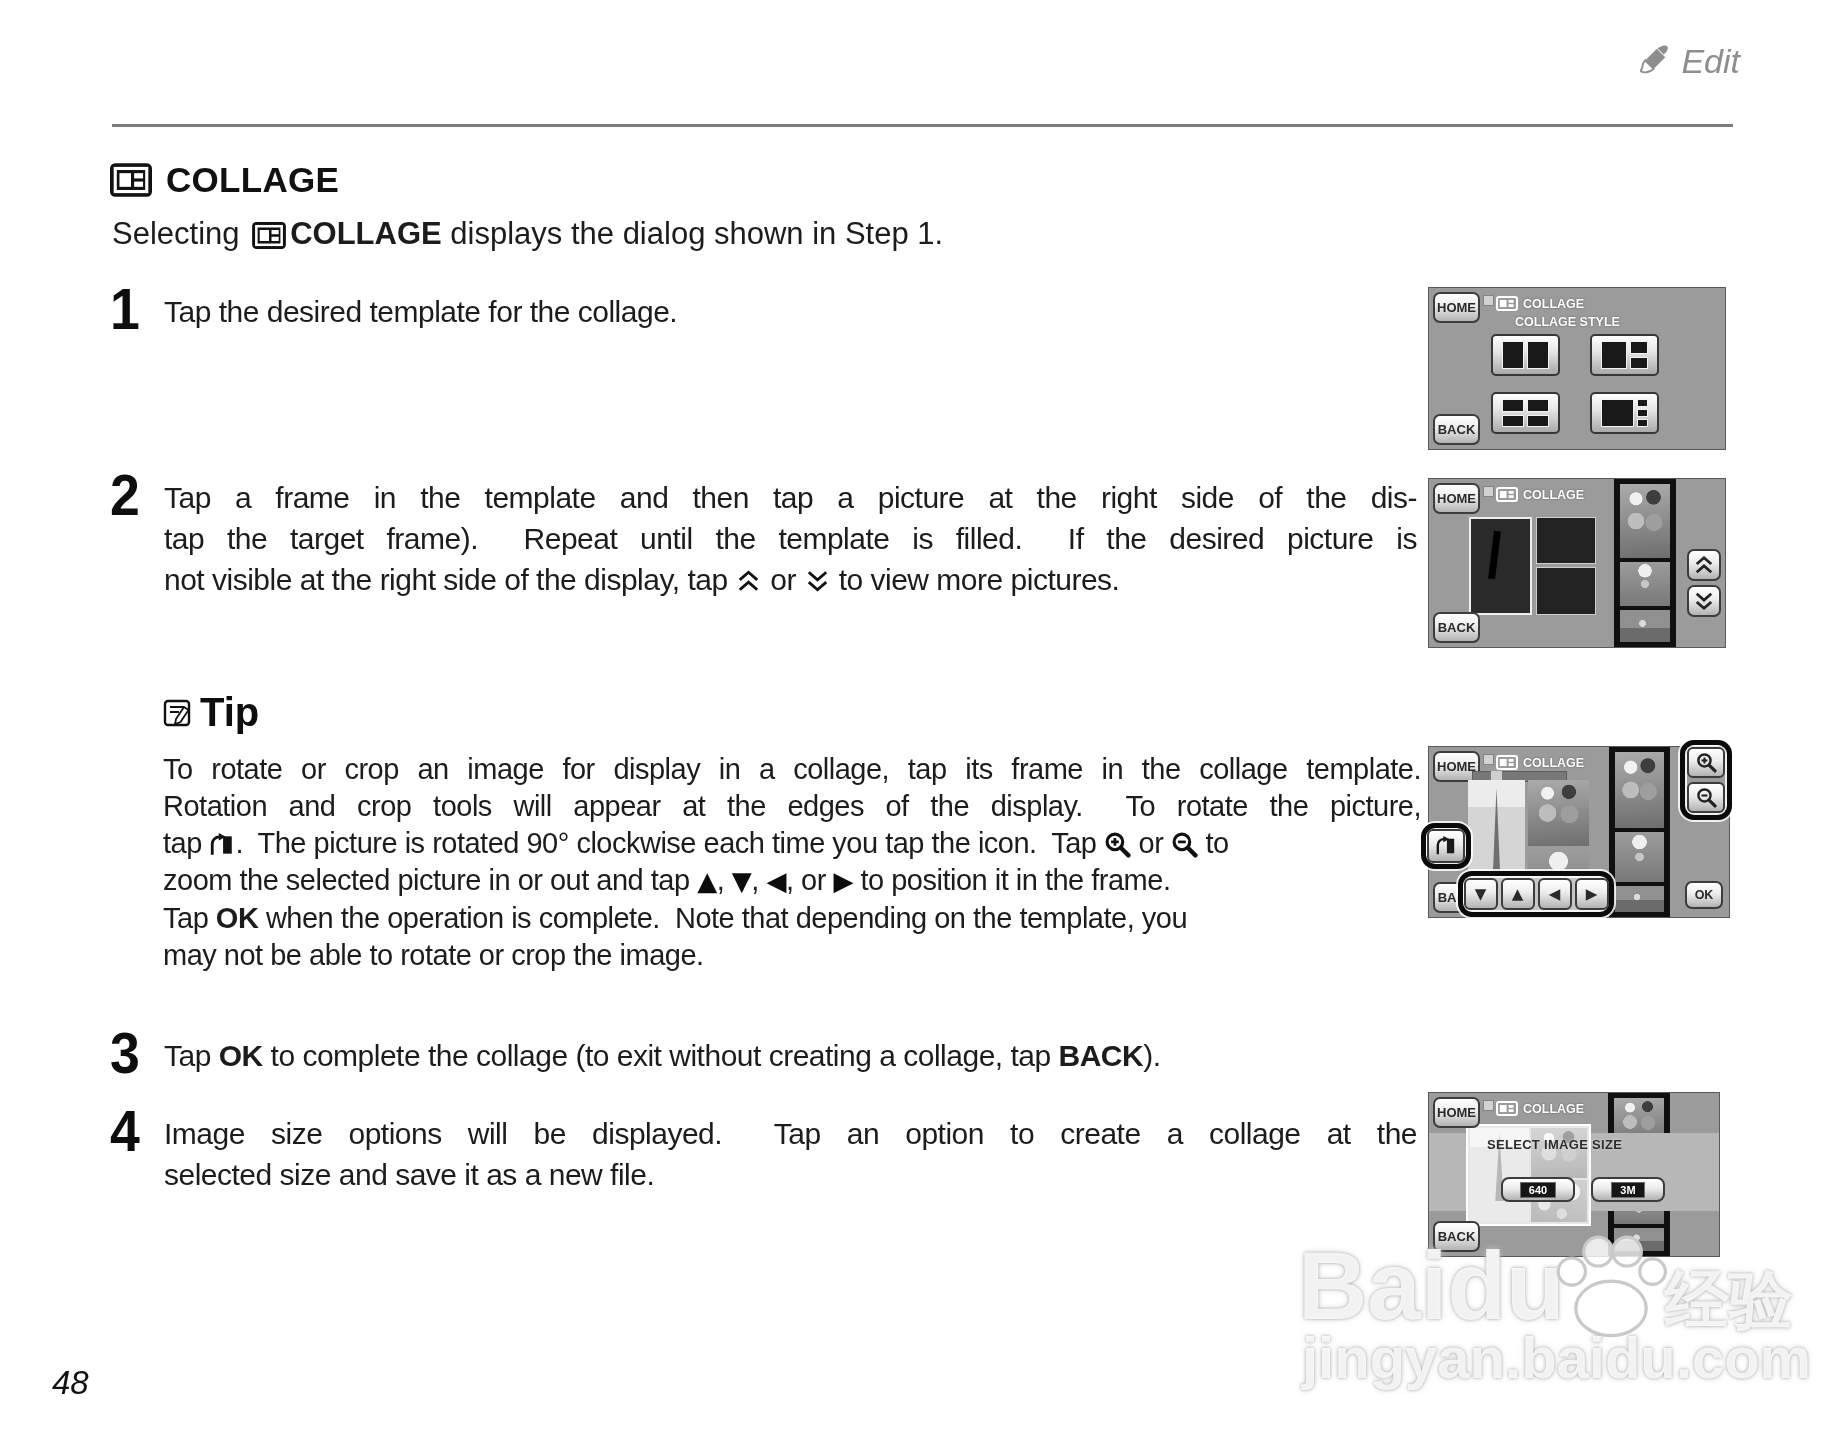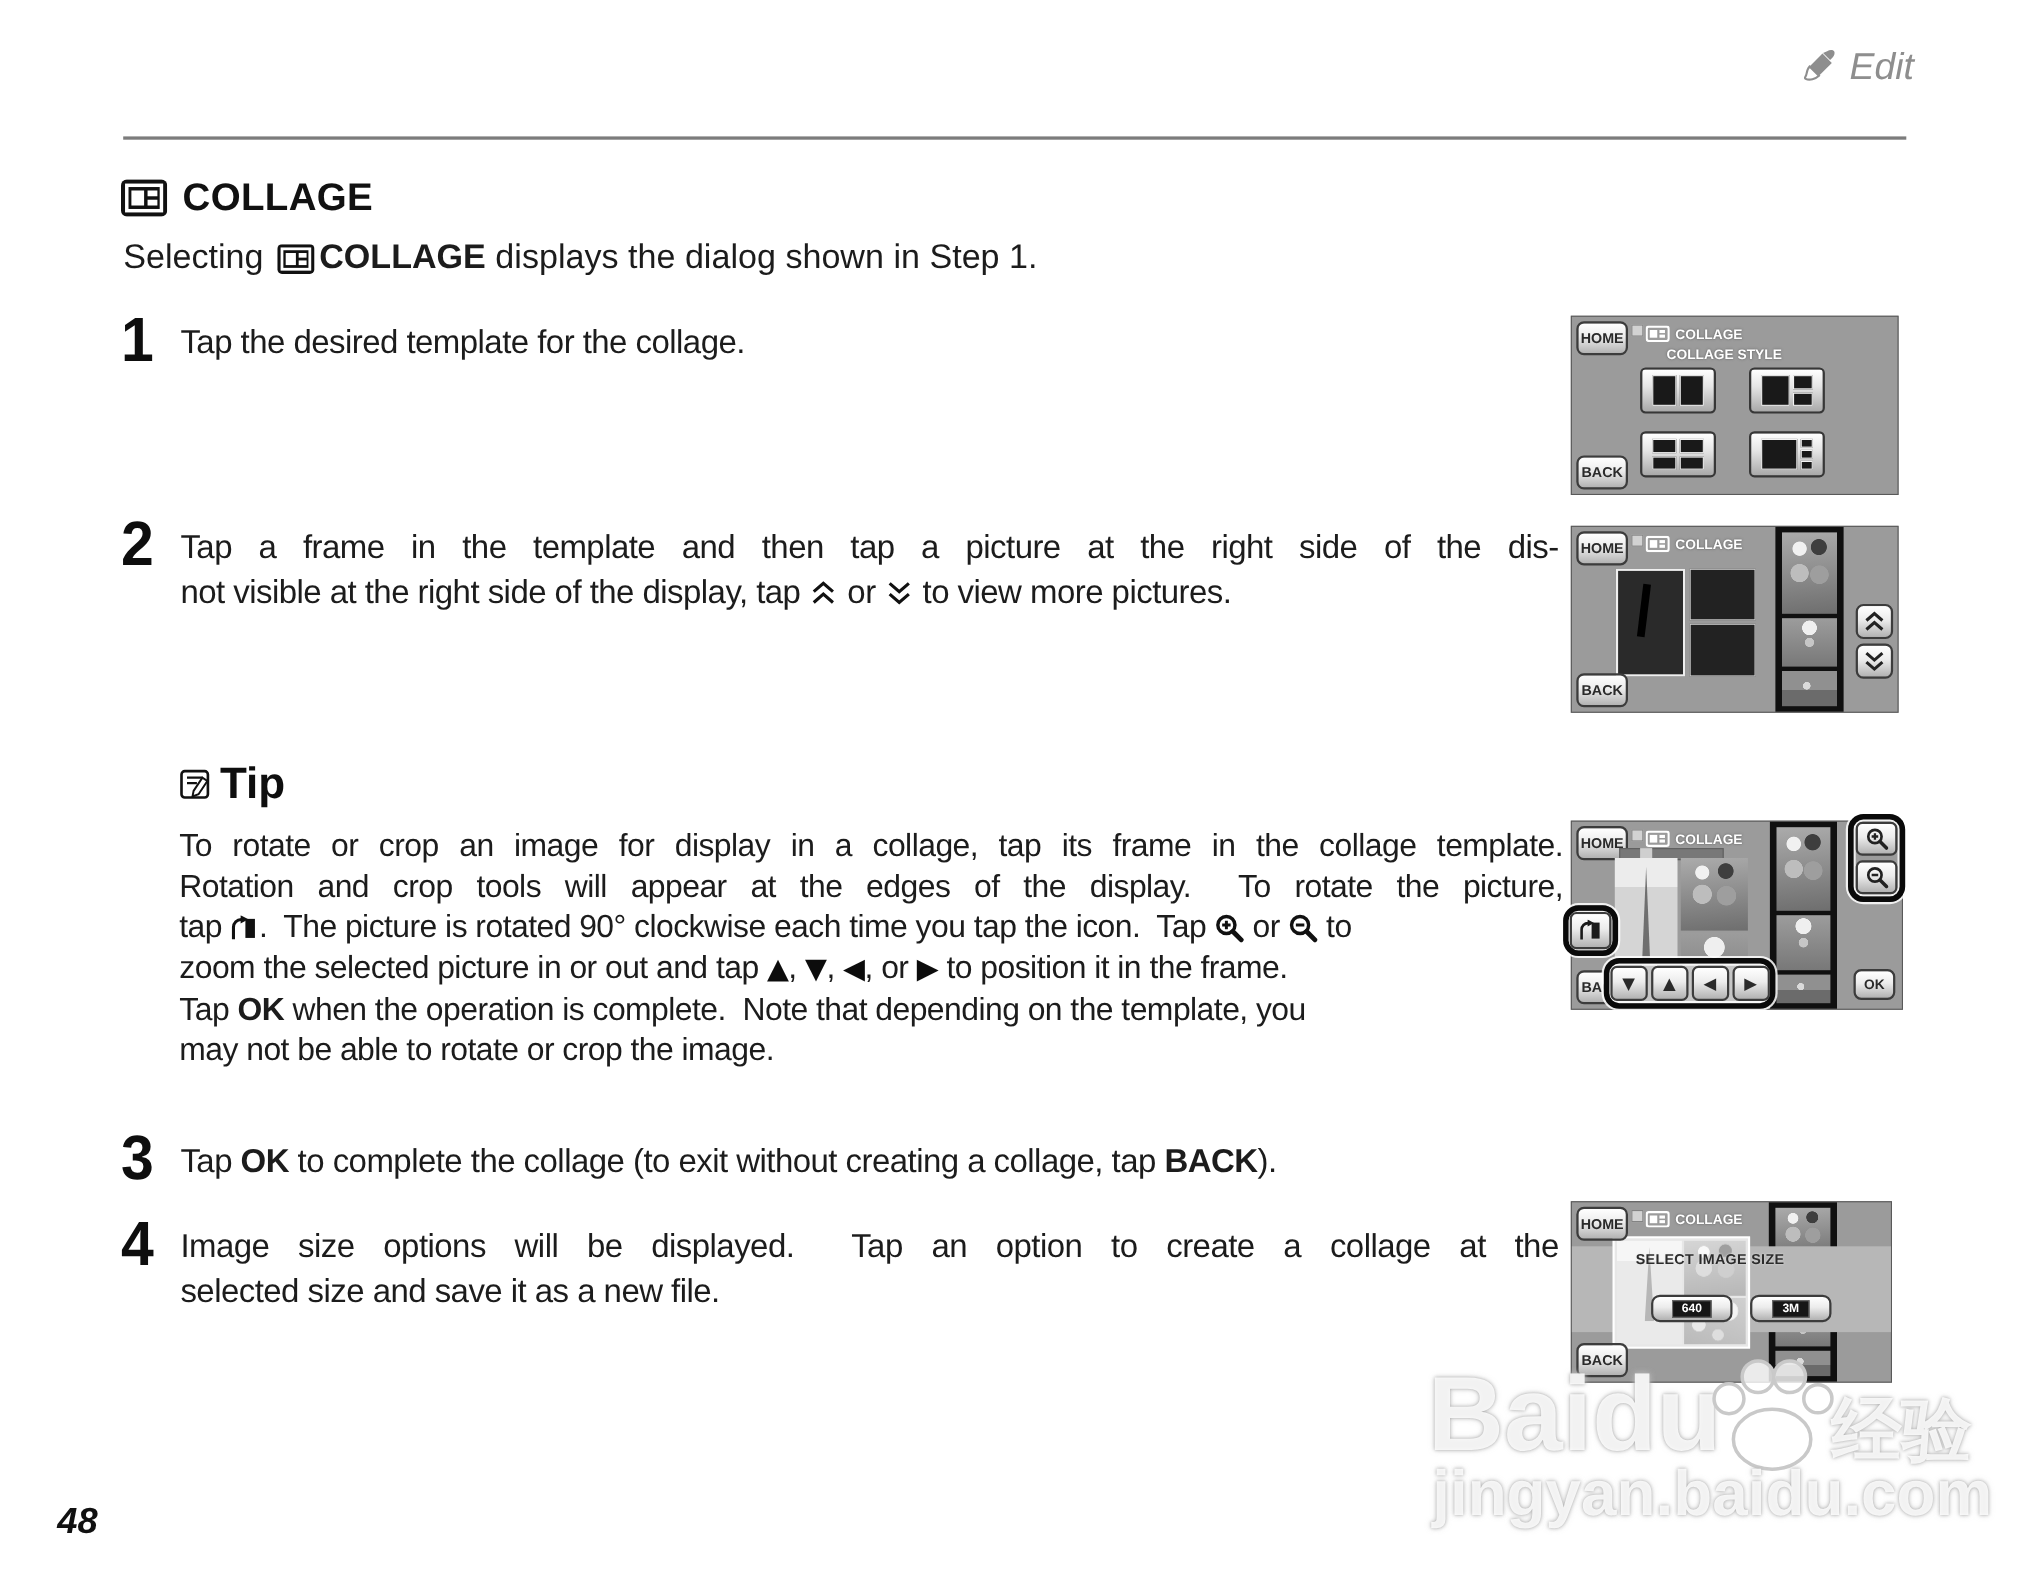--- a/index.html
+++ b/index.html
@@ -23,21 +23,21 @@
   .step-body{width:1253px;font-size:30px;line-height:41px;letter-spacing:-0.5px;padding-top:9px;}
   .step-body .ln{min-height:41px;}
   .jl{text-align:justify;text-align-last:justify;}
 
   .tip{position:absolute;left:163px;top:690px;width:1258px;}
   .tip-head{display:flex;align-items:center;gap:7px;font-size:40px;font-weight:bold;color:#0e0e0e;}
   .tip-body{margin-top:16px;font-size:29px;line-height:37px;letter-spacing:-0.5px;}
   .tip-body .ln{min-height:37px;}
   .tri{font-family:"DejaVu Sans",sans-serif;font-size:26px;color:#0c0c0c;}
 
-  .pageno{position:absolute;left:52px;top:1364px;font-size:33px;font-weight:bold;font-style:italic;color:#111;}
+  .pageno{position:absolute;left:52px;top:1364px;font-size:33px;font-weight:normal;font-style:italic;color:#111;}
 
   
   .screen{position:absolute;background:#9b9b9b;border:1px solid #595959;box-sizing:border-box;}
   .sbtn{position:absolute;background:linear-gradient(180deg,#ffffff 0%,#ececec 45%,#b2b2b2 100%);
         border:2px solid #3c3c3c;border-radius:7px;color:#2a2a2a;font-weight:bold;font-size:13px;
         display:flex;align-items:center;justify-content:center;box-sizing:border-box;}
   .btn-home{left:4px;top:4px;width:47px;height:31px;}
   .btn-back{left:4px;bottom:4px;width:47px;height:31px;}
   .tsq{position:absolute;left:54px;top:7px;width:9px;height:9px;background:#d2d2d2;border:1px solid #838383;}
   .trow{position:absolute;left:67px;top:8px;display:flex;align-items:center;gap:5px;
@@ -166,20 +166,21 @@
   <div class="step-num">1</div>
   <div class="step-body">
       <div class="ln t">Tap the desired template for the collage.</div>
     </div>
 </div>
 
 <div class="step" style="left:110px;top:468px;">
   <div class="step-num">2</div>
   <div class="step-body">
     <div class="ln jl t">Tap a frame in the template and then tap a picture at the right side of the dis-</div>
+    <div class="ln jl t">tap the target frame).  Repeat until the template is filled.  If the desired picture is</div>
     <div class="ln"><span class="t">not visible at the right side of the display, tap </span><svg width="27" height="24" viewBox="0 0 24 22" style="vertical-align:-3px">
           <path d="M4 10 12 3 20 10" fill="none" stroke="#111" stroke-width="2.6"></path>
           <path d="M4 19 12 12 20 19" fill="none" stroke="#111" stroke-width="2.6"></path>
         </svg><span class="t"> or </span><svg width="27" height="24" viewBox="0 0 24 22" style="vertical-align:-3px">
           <path d="M4 3 12 10 20 3" fill="none" stroke="#111" stroke-width="2.6"></path>
           <path d="M4 12 12 19 20 12" fill="none" stroke="#111" stroke-width="2.6"></path>
         </svg><span class="t"> to view more pictures.</span></div>
   </div>
 </div>
 

